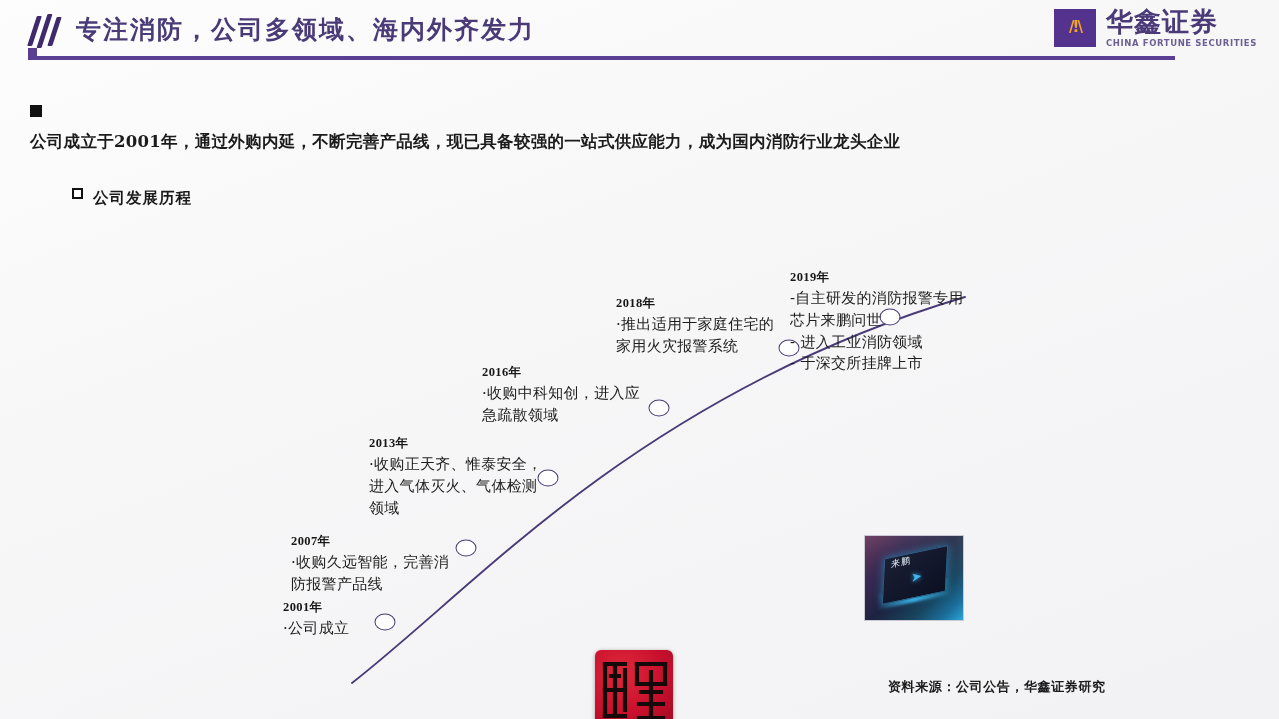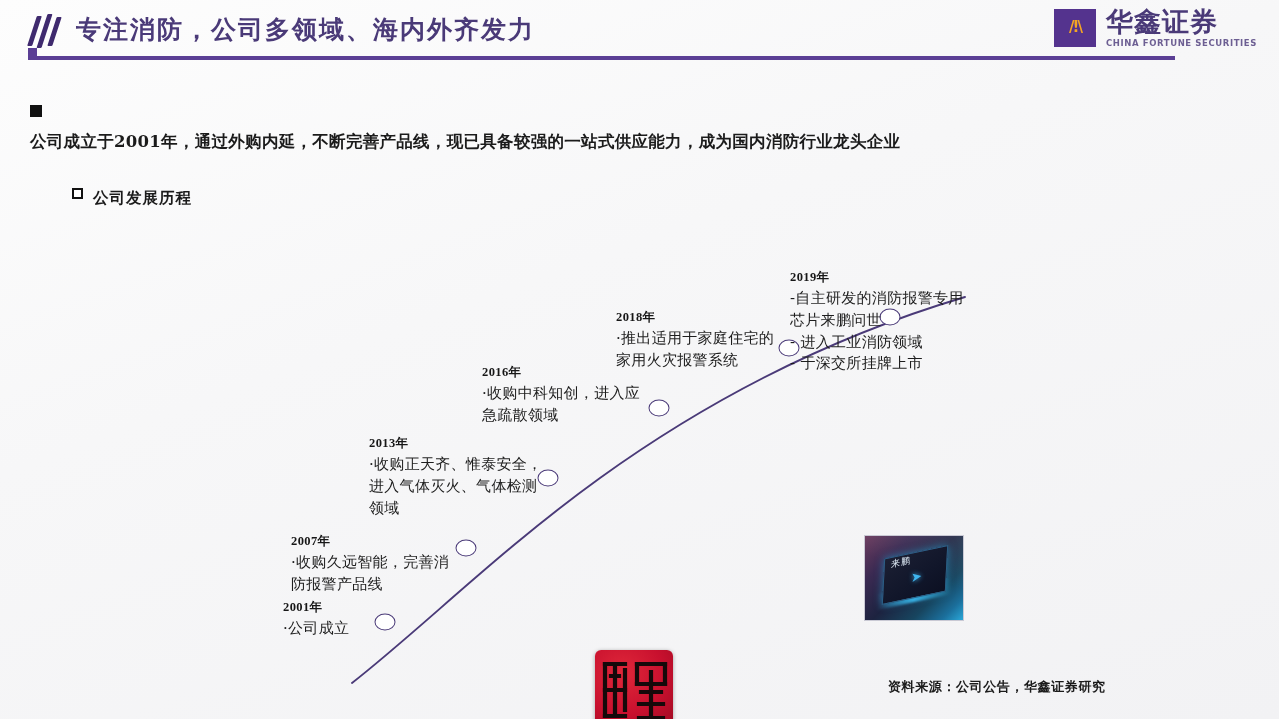--- a/index.html
+++ b/index.html
@@ -310,21 +310,21 @@
       </div>
     <div id="tl-labels">
         <div class="tl-label" style="left: 283px; top: 398px;"><div class="tl-year">2001年</div><div class="tl-desc">·公司成立</div></div>
         <div class="tl-label" style="left: 291px; top: 308px; margin-top: 24px;"><div class="tl-year">2007年</div><div class="tl-desc">·收购久远智能，完善消
 防报警产品线</div></div>
         <div class="tl-label" style="left: 369px; top: 234px;"><div class="tl-year">2013年</div><div class="tl-desc">·收购正天齐、惟泰安全，
 进入气体灭火、气体检测
 领域</div></div>
         <div class="tl-label" style="left: 482px; top: 163px;"><div class="tl-year">2016年</div><div class="tl-desc">·收购中科知创，进入应
 急疏散领域</div></div>
-        <div class="tl-label" style="left: 616px; top: 108px;"><div class="tl-year">2018年</div><div class="tl-desc">·推出适用于家庭住宅的
+        <div class="tl-label" style="left: 616px; top: 94px;"><div class="tl-year">2018年</div><div class="tl-desc">·推出适用于家庭住宅的
 家用火灾报警系统</div></div>
         <div class="tl-label" style="left: 790px; top: 20px; margin-top: 48px;"><div class="tl-year">2019年</div><div class="tl-desc">-自主研发的消防报警专用
 芯片来鹏问世
  -  进入工业消防领域
  -  于深交所挂牌上市</div></div>
       </div>
 
     <div id="img-seal">
       <svg width="78" height="78" viewBox="0 0 78 78">
         <g stroke="#15090a" stroke-width="4.2" fill="none" stroke-linecap="square">

